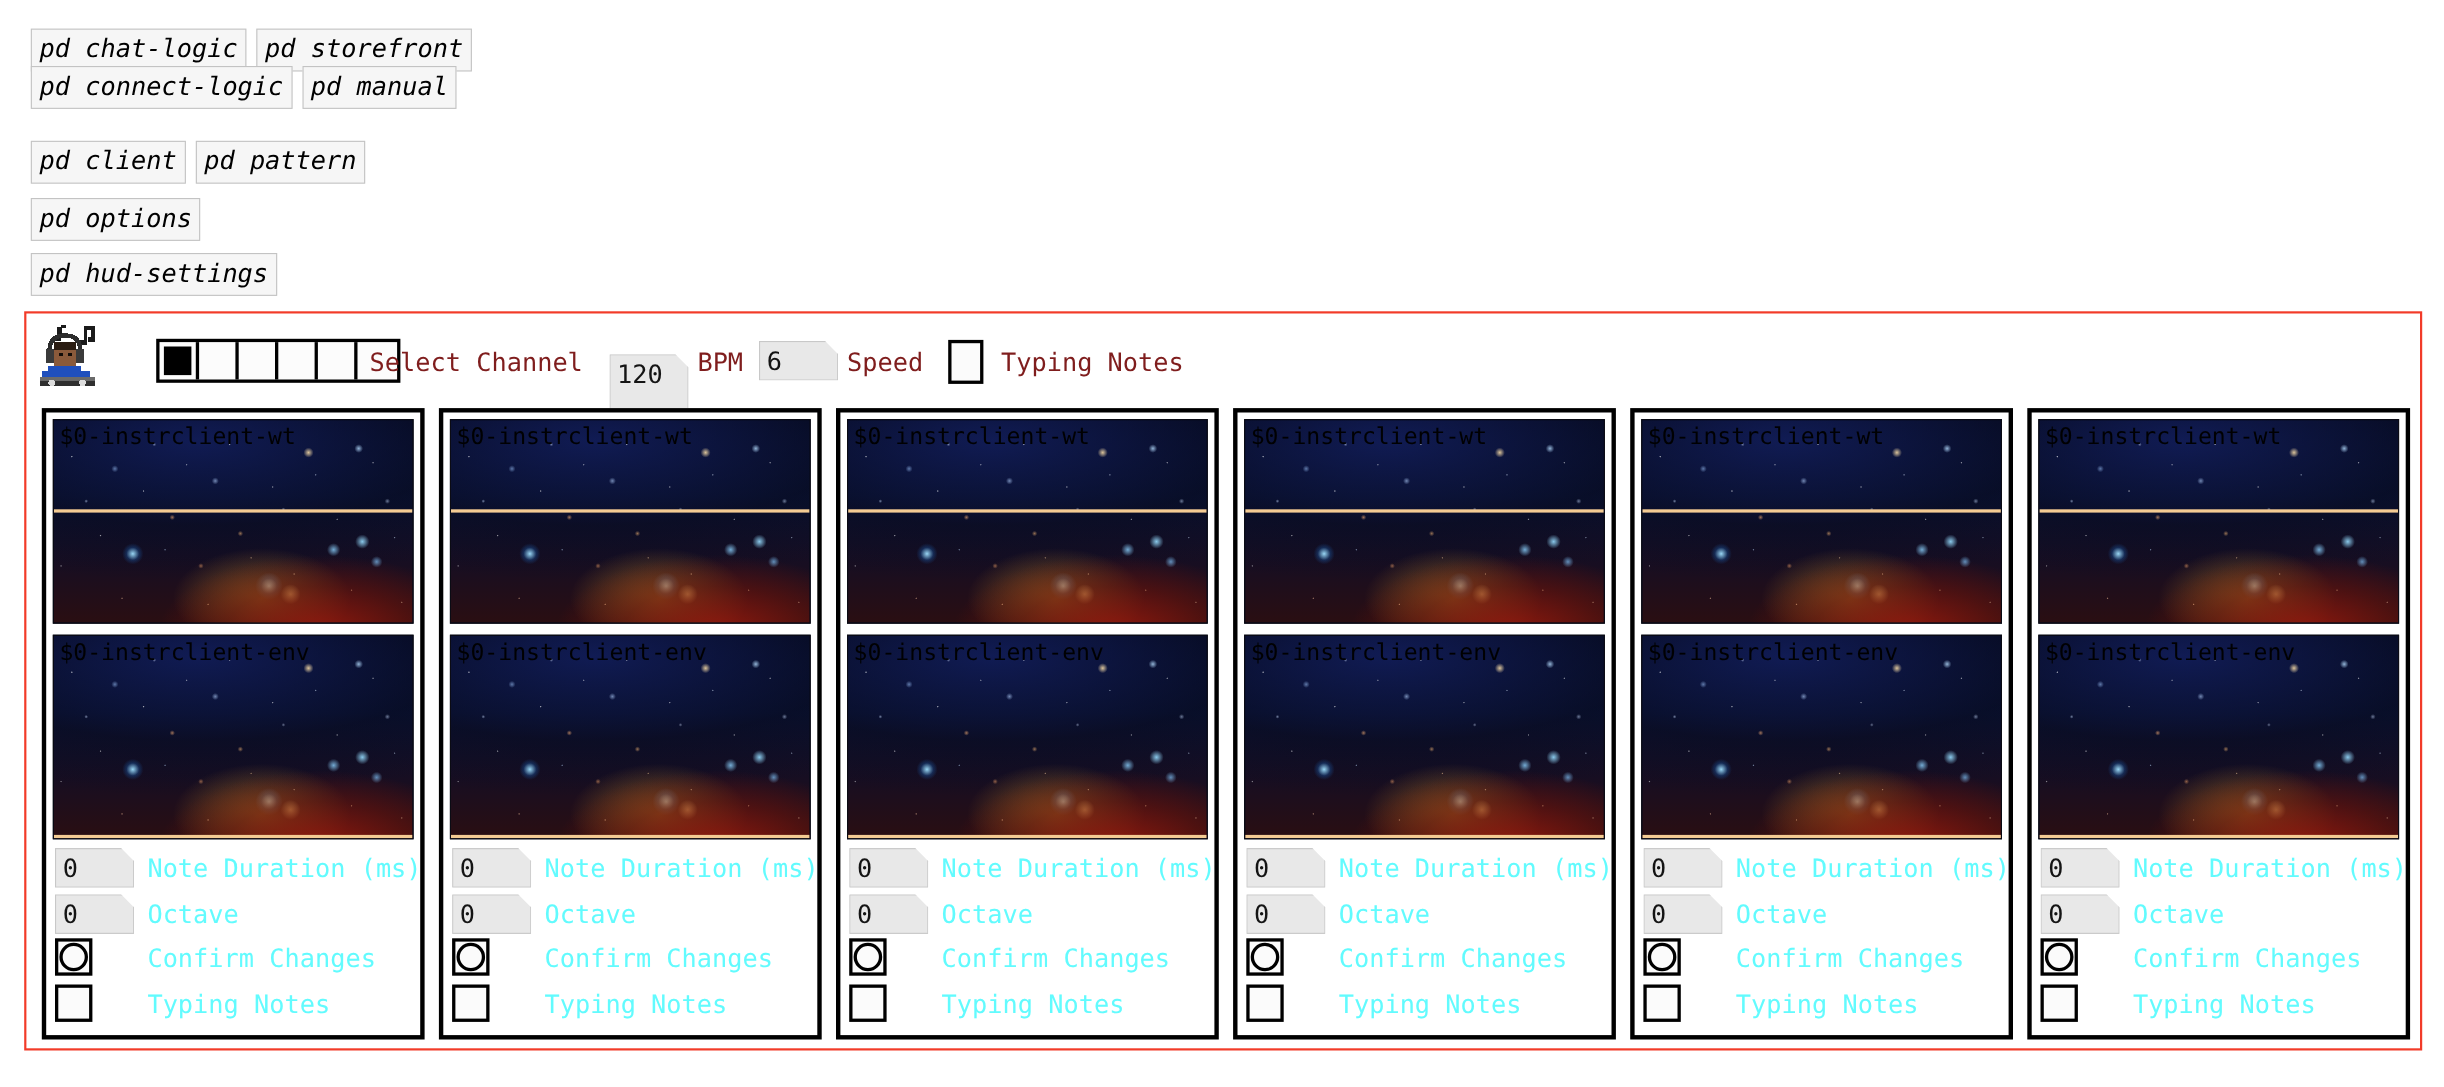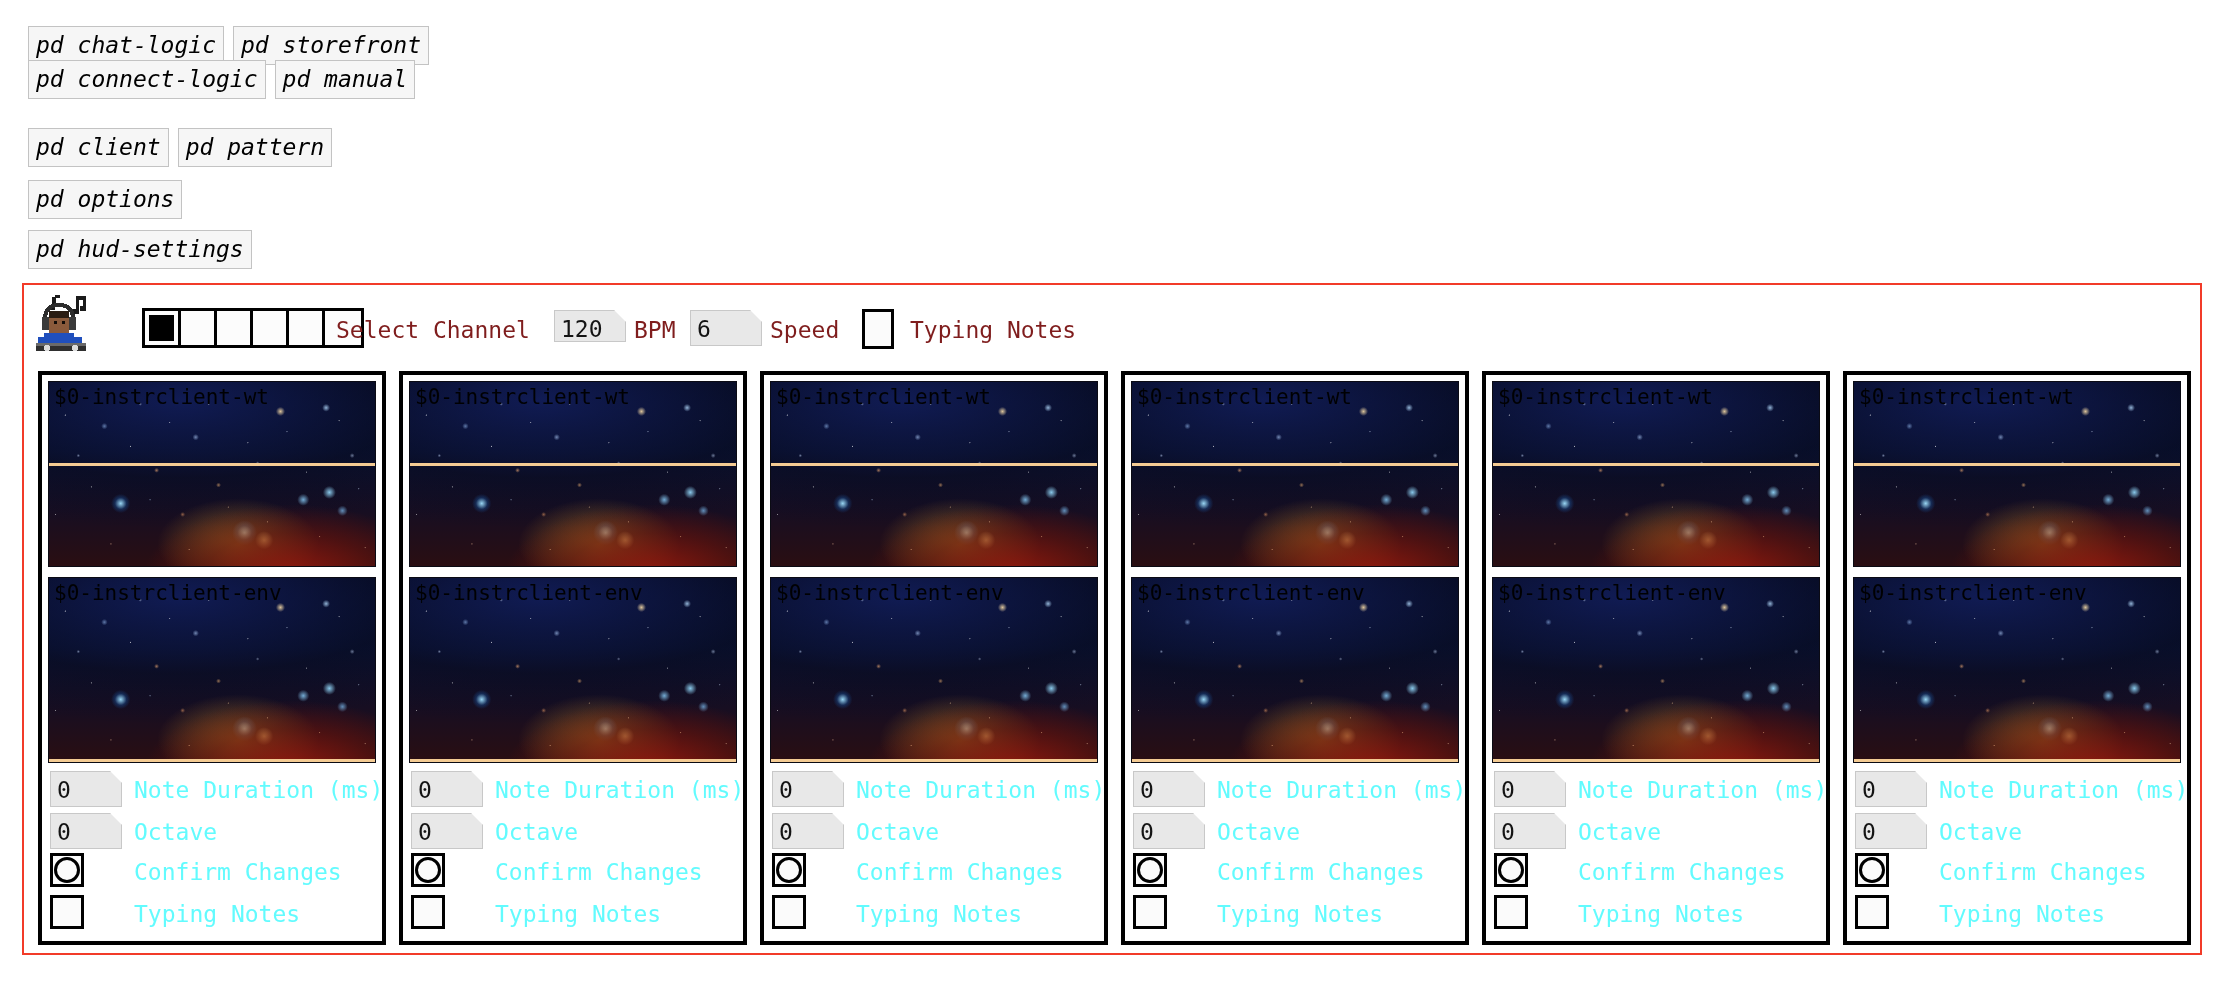--- a/index.html
+++ b/index.html
@@ -331,21 +331,21 @@
         <div class="radio-cell on"></div>
         <div class="radio-cell"></div>
         <div class="radio-cell"></div>
         <div class="radio-cell"></div>
         <div class="radio-cell"></div>
         <div class="radio-cell"></div>
       </div>
 
     <span class="tb-label" id="lbl-select-channel" style="left:312px; top:34px;">Select Channel</span>
 
-    <div class="pd-numbox" id="bpm-box" style="left:530px; top:25px; width:72px; height:32px;">120</div>
+    <div class="pd-numbox" id="bpm-box" style="left:530px; top:37px; width:72px; height:52px;">120</div>
     <span class="tb-label" style="left:610px; top:34px;">BPM</span>
 
     <div class="pd-numbox" id="speed-box" style="left:666px; top:25px; width:72px; height:36px;">6</div>
     <span class="tb-label" style="left:746px; top:34px;">Speed</span>
 
     <div class="pd-toggle" id="toolbar-typing-toggle" style="left:838px; top:24px; width:32px; height:40px;"></div>
     <span class="tb-label" style="left:886px; top:34px;">Typing Notes</span>
   </div>
 
   <div id="panel-strip">

